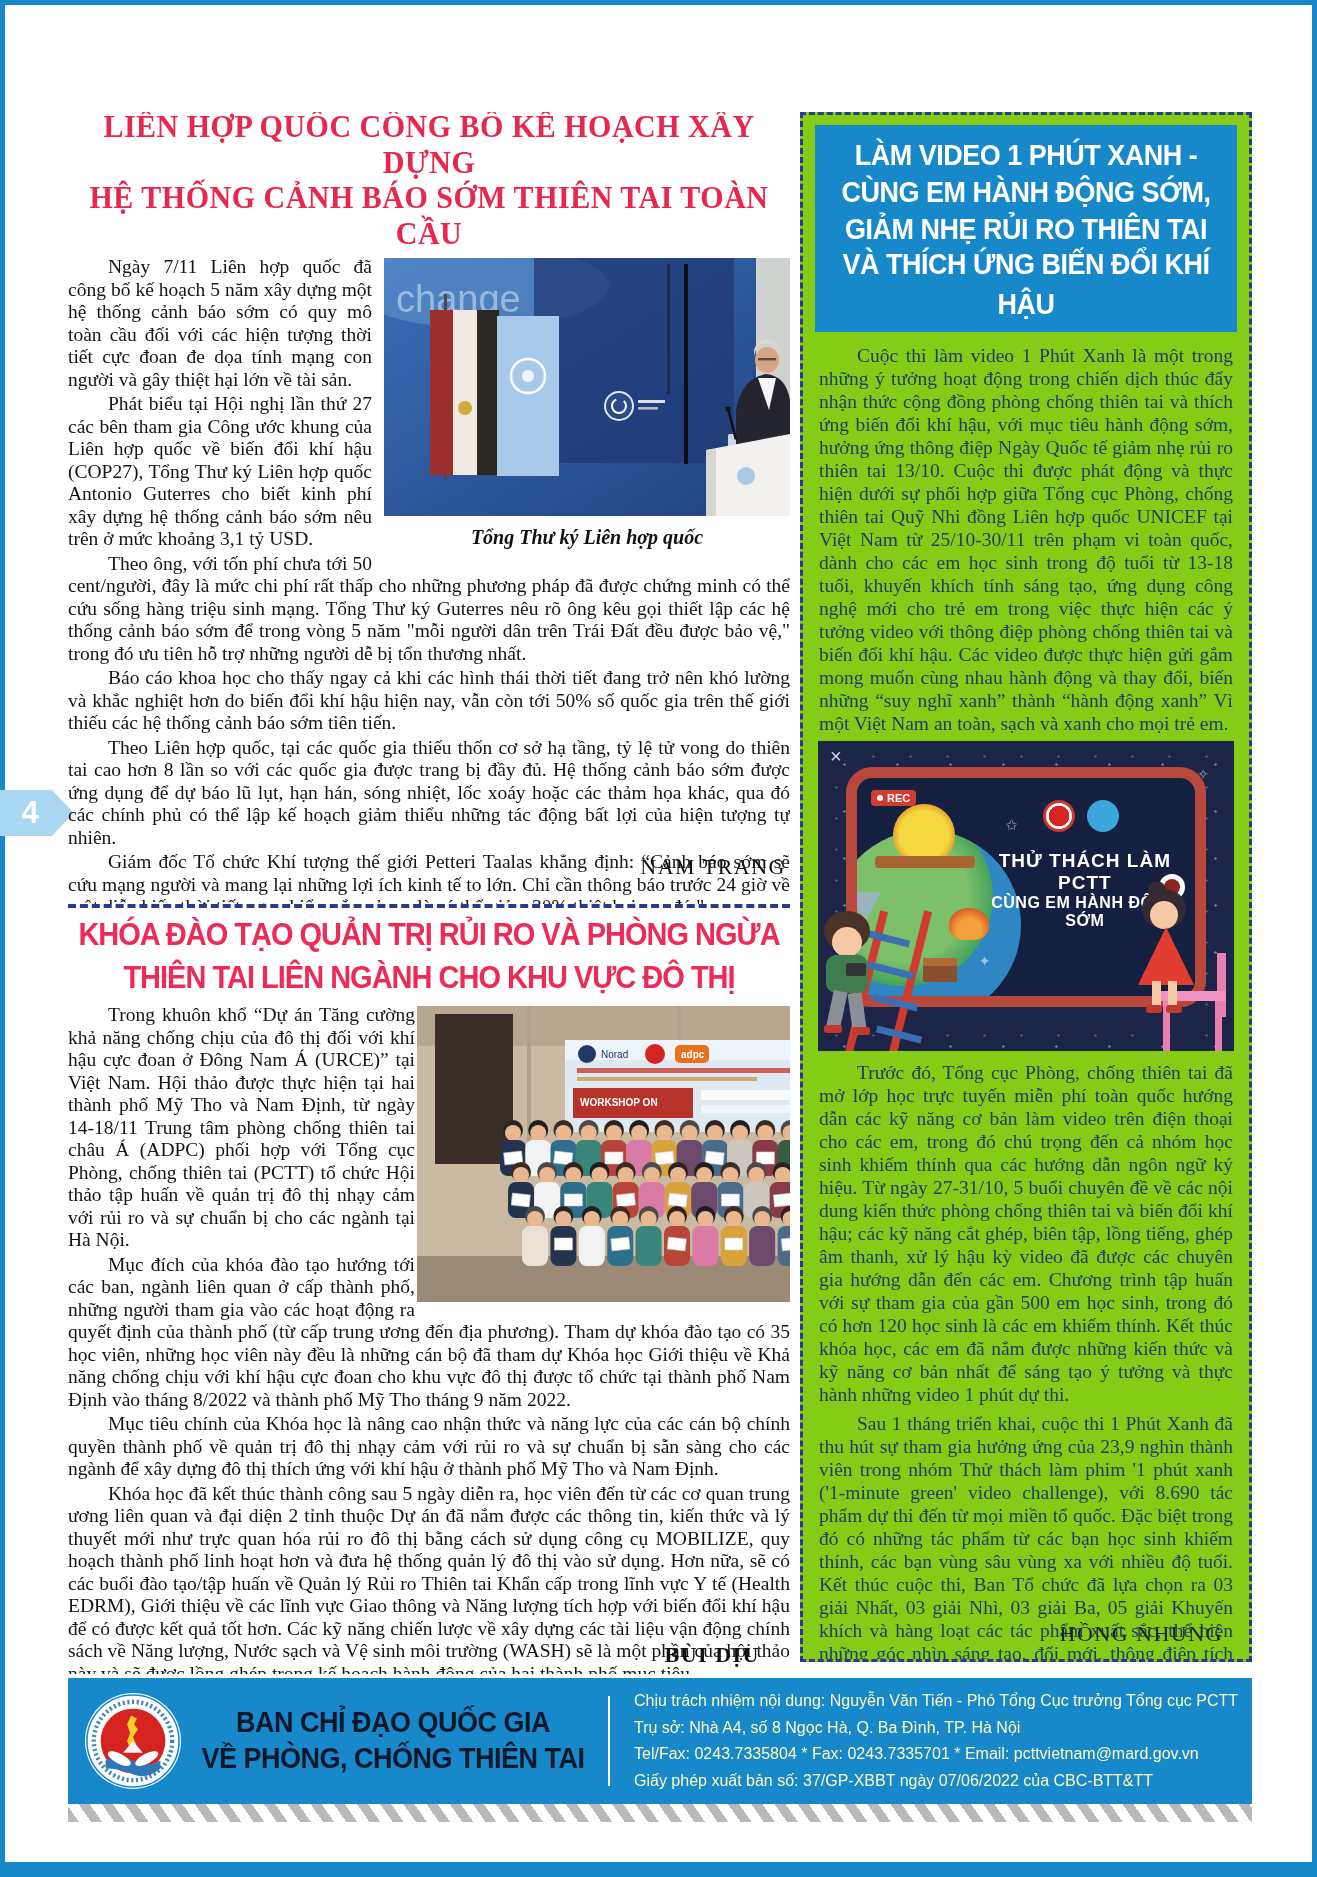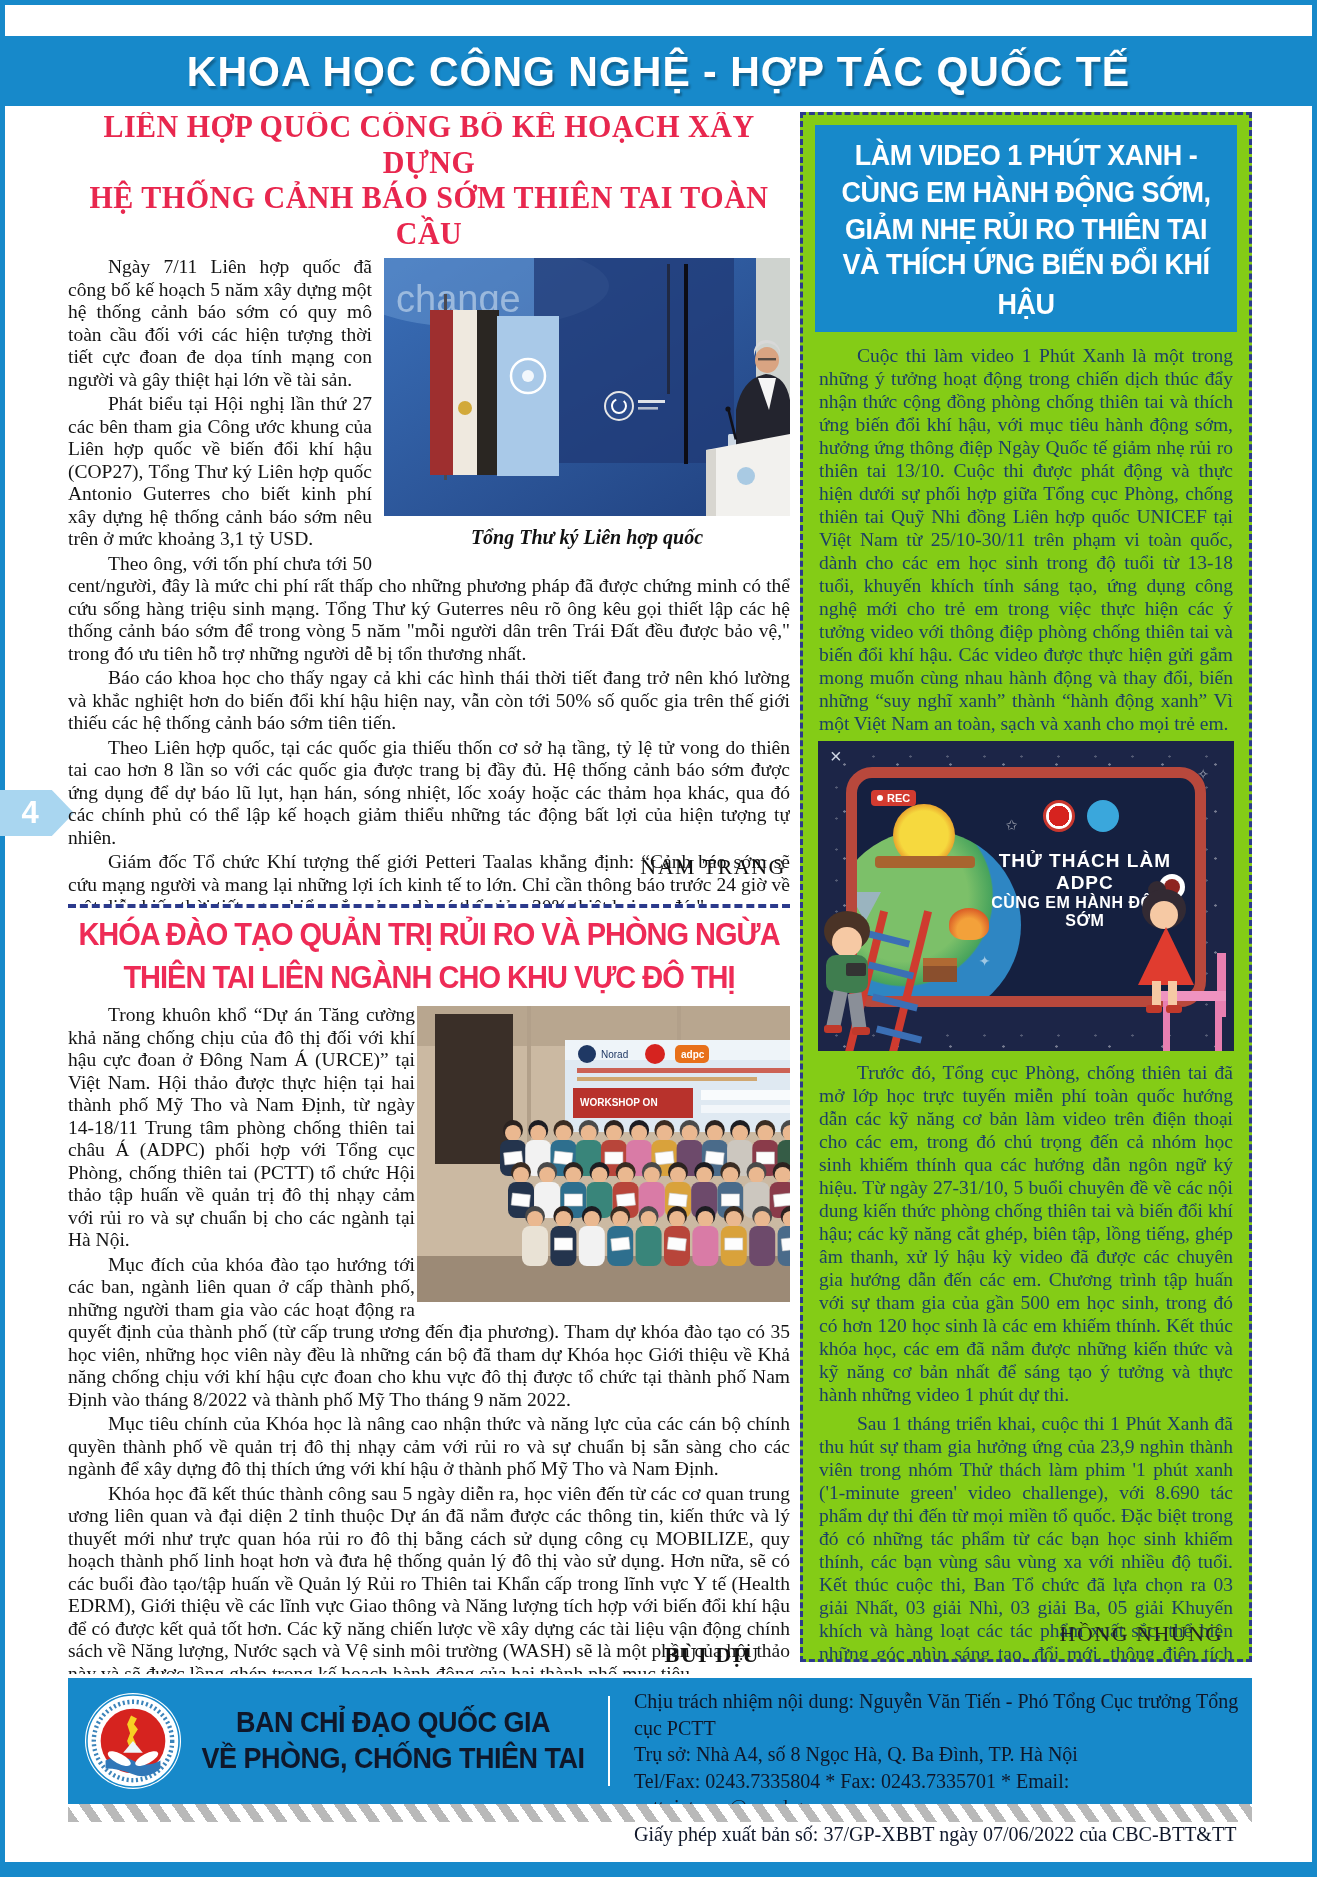--- a/index.html
+++ b/index.html
@@ -108,35 +108,32 @@
 
   
   .footer{position:absolute;left:68px;top:1678px;width:1184px;height:126px;background:#1789ca;}
   .stripes{position:absolute;left:68px;top:1804px;width:1184px;height:18px;
            background:repeating-linear-gradient(55deg,#b9b9b9 0 9px,#fff 9px 19px);}
   .flogo{position:absolute;left:16px;top:14px;width:98px;height:98px;}
   .org{position:absolute;left:120px;top:26px;width:410px;text-align:center;
        font-family:"Liberation Sans",sans-serif;font-weight:bold;color:#0f172a;}
   .org div{font-size:27px;line-height:36px;letter-spacing:-.5px;transform:scaleY(1.06);}
   .fdivider{position:absolute;left:540px;top:18px;width:2px;height:90px;background:#fff;}
-  .finfo{position:absolute;left:566px;top:10px;width:610px;font-family:Liberation Serif, serif;
-         color:#0f172a;font-size:20px;line-height:26.5px;}
+  .finfo{position:absolute;left:566px;top:10px;width:610px;font-family:Liberation Sans, sans-serif;
+         color:#fef9c3;font-size:16px;line-height:26.5px;}
 </style>
 </head>
 <body>
 
 <div class="page">
   <div class="edge left"></div>
   <div class="edge right"></div>
   <div class="edge top"></div>
   <div class="edge bottom"></div>
 
-  <div class="banner">
-    <span>KHOA HỌC CÔNG NGHỆ - HỢP TÁC QUỐC TẾ</span>
-  </div>
 
   <div class="pagenum">
     <span>4</span>
   </div>
 
   <div class="a1" style="position:absolute;">
     <div class="headline1">
       <div>LIÊN HỢP QUỐC CÔNG BỐ KẾ HOẠCH XÂY DỰNG</div>
       <div>HỆ THỐNG CẢNH BÁO SỚM THIÊN TAI TOÀN CẦU</div>
     </div>
@@ -404,21 +401,21 @@
             <div class="sunbase"></div>
             <div class="tornado"></div>
             <div class="fire"></div>
             <div class="hut"></div>
           </div>
           <div class="plogos">
             <span class="vnlogo"></span>
             <span class="unlogo"></span>
           </div>
           <div class="ptext">
-            <div class="pt1">THỬ THÁCH LÀM ADPC</div>
+            <div class="pt1">THỬ THÁCH LÀM PCTT</div>
             <div class="pt3">CÙNG EM HÀNH ĐỘNG SỚM</div>
 
           </div>
           <div class="recbtn"></div>
           <span class="star" style="left:44%;top:18%;">✩</span>
           <span class="star" style="left:36%;bottom:12%;">✦</span>
         </div>
         <div class="boy">
           <div class="rail" style="left:40px;top:4px;"></div>
           <div class="rail" style="left:84px;top:4px;"></div>

